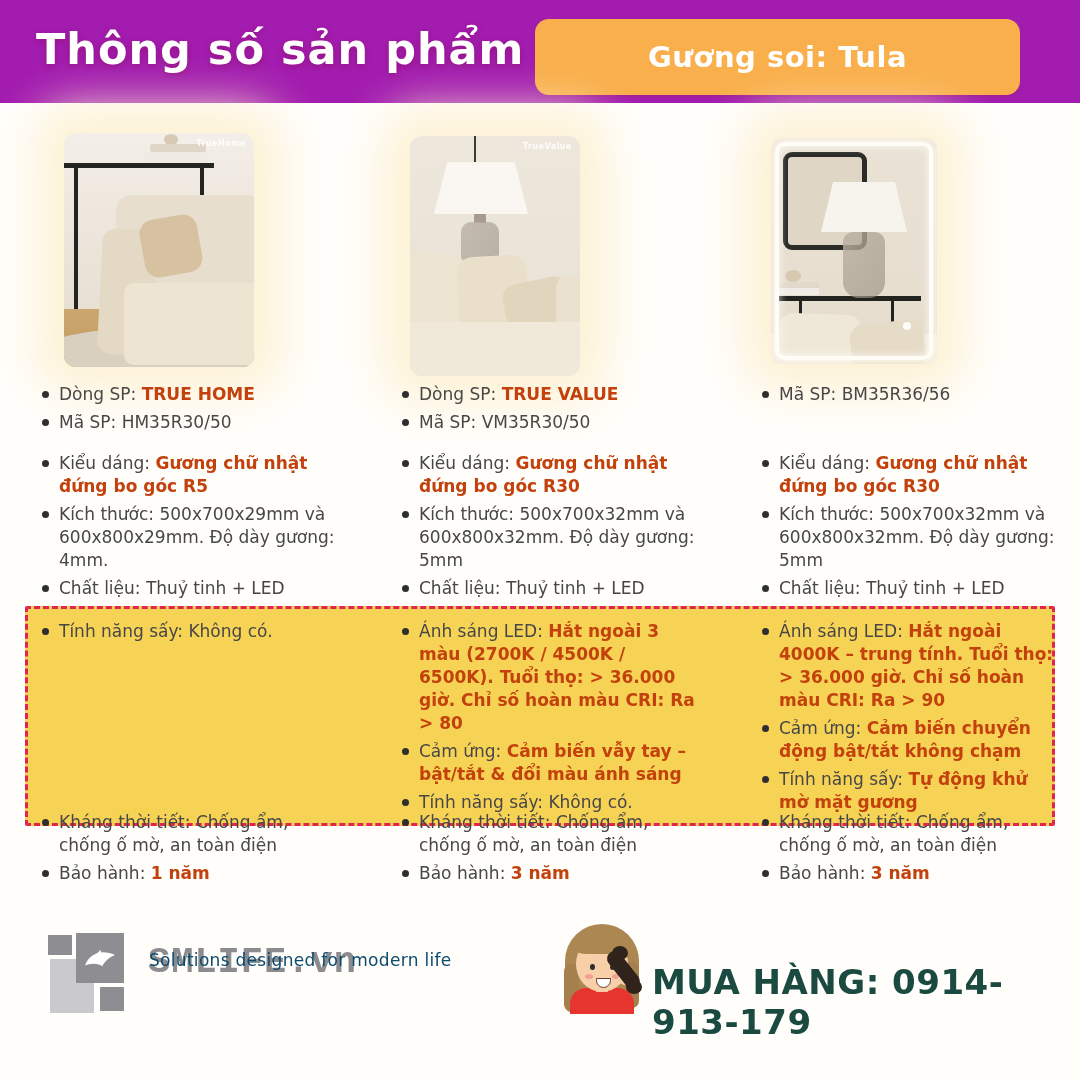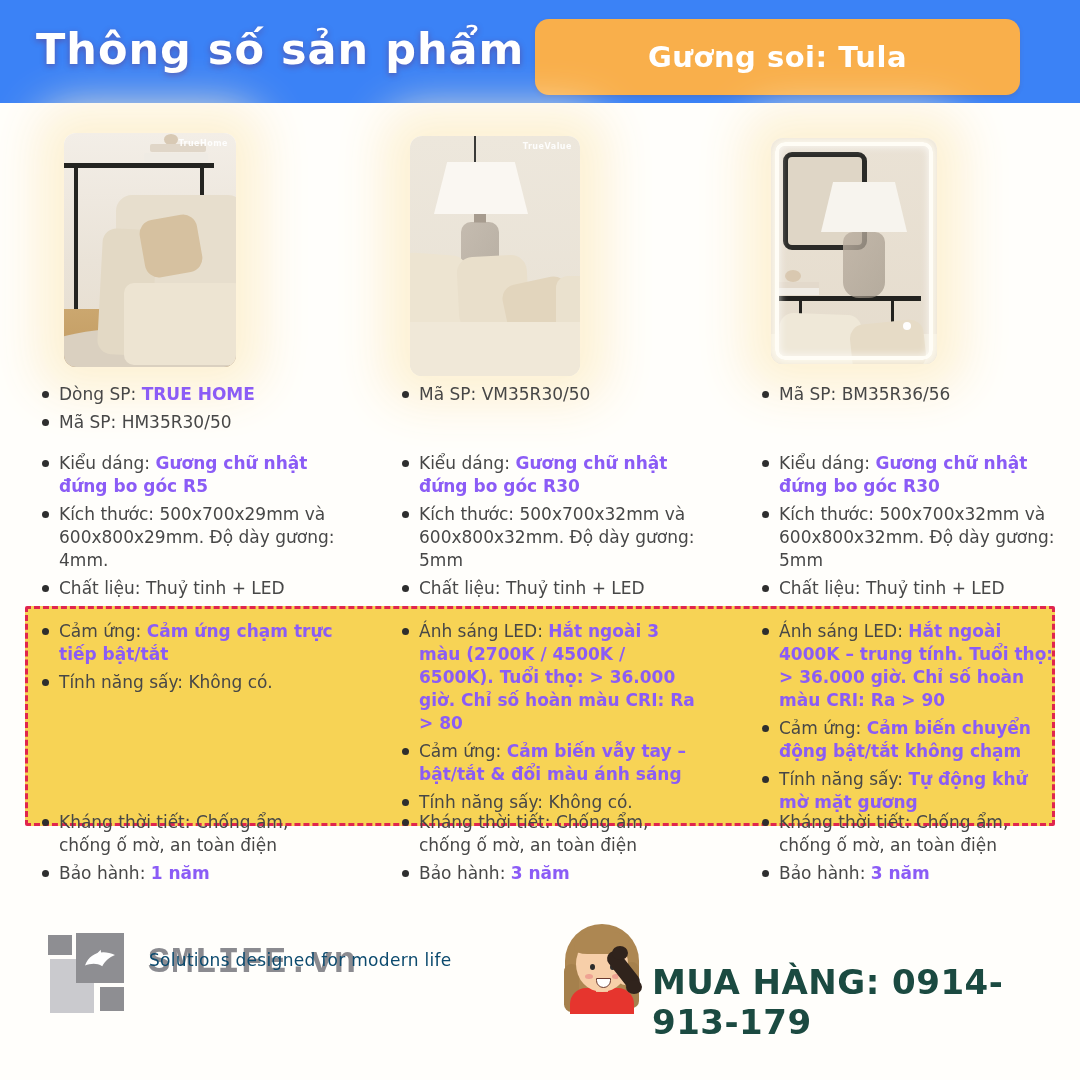--- a/index.html
+++ b/index.html
@@ -1,32 +1,32 @@
 <!DOCTYPE html>
 <html><head>
 <meta charset="utf-8">
 <style>
   html,body{margin:0;padding:0;background:#ffffff;}
   .canvas{position:relative;width:1080px;height:1080px;background:#FFFEFB;overflow:hidden;
           font-family:"DejaVu Sans",sans-serif;}
   
-  .topbar{position:absolute;left:0;top:0;width:1080px;height:103px;background:#3b82f6;}
+  .topbar{position:absolute;left:0;top:0;width:1080px;height:103px;background:#a21caf;}
   .page-title{position:absolute;left:36px;top:24px;font-size:43px;font-weight:700;color:#ffffff;
               letter-spacing:1px;text-shadow:0 2px 6px rgba(130,0,45,.35);}
   .badge{position:absolute;left:535px;top:19px;width:485px;height:76px;background:#F9AF4B;
          border-radius:14px;display:flex;align-items:center;justify-content:center;
          box-shadow:0 2px 4px rgba(150,60,0,.15);}
   .badge span{color:#ffffff;font-size:29px;font-weight:700;letter-spacing:.5px;}
   
   .scene{position:absolute;border-radius:12px;overflow:hidden;
          box-shadow:0 0 46px 26px rgba(253,240,210,.95);}
   .scene *{position:absolute;}
   .watermark{top:6px;right:8px;color:rgba(255,255,255,.9);font-size:8px;font-weight:700;letter-spacing:.5px;}
   
-  .s1{left:64px;top:133px;width:172px;height:234px;background:linear-gradient(180deg,#F3EEE7,#EAE3D8 55%,#E6DDCE);}
+  .s1{left:64px;top:133px;width:190px;height:234px;background:linear-gradient(180deg,#F3EEE7,#EAE3D8 55%,#E6DDCE);}
   .s1 .floor{left:0;right:0;bottom:0;height:58px;background:linear-gradient(#CBA76F,#C19A60);}
   .s1 .rug{left:-30px;right:-30px;bottom:-16px;height:56px;background:#DAD0C0;border-radius:50% 50% 0 0;}
   .s1 .ttop{top:30px;left:0;width:150px;height:5px;background:#242421;}
   .s1 .legl{top:30px;left:10px;width:4px;height:152px;background:#242421;}
   .s1 .legr{top:30px;left:136px;width:4px;height:120px;background:#242421;}
   .s1 .book1{top:20px;left:80px;width:64px;height:9px;background:#EFEBE4;border-radius:2px;}
   .s1 .book2{top:11px;left:86px;width:56px;height:8px;background:#E0D6C8;border-radius:2px;}
   .s1 .decor{top:1px;left:100px;width:14px;height:11px;background:#D8C9B4;border-radius:50%;}
   .s1 .back{top:62px;left:52px;right:-8px;height:96px;background:#E7DECD;border-radius:16px;}
   .s1 .arm{top:96px;left:36px;width:54px;height:126px;background:#E3D9C5;border-radius:14px;transform:rotate(3deg);}
@@ -70,21 +70,21 @@
   .band{position:absolute;left:25px;top:606px;width:1030px;height:220px;background:#F7D355;
         border:3px dashed #E0264E;box-sizing:border-box;border-radius:2px;}
   
   .col{position:absolute;top:0;width:302px;height:1080px;}
   .col-0{left:40px;} .col-1{left:400px;} .col-2{left:760px;}
   .grp{position:absolute;left:0;width:100%;}
   .g1{top:383px;} .g2{top:452px;} .g3{top:620px;} .g4{top:811px;}
   .spec-item{display:flex;margin-bottom:5px;}
   .dot{width:7px;height:7px;border-radius:50%;background:#2E2E2E;flex:none;margin:8px 10px 0 2px;}
   .spec-text{font-size:17px;line-height:23px;color:#474747;}
-  .spec-text .b{font-weight:700;color:#8b5cf6;}
+  .spec-text .b{font-weight:700;color:#c2410c;}
   
   .logo-mark{position:absolute;left:48px;top:933px;width:84px;height:80px;}
   .logo-mark div{position:absolute;}
   .lm-sq1{left:0;top:2px;width:24px;height:20px;background:#8E8E92;}
   .lm-light{left:2px;top:26px;width:44px;height:54px;background:#CACACE;}
   .lm-dolphin{left:28px;top:0;width:48px;height:50px;background:#8E8E92;display:flex;align-items:center;justify-content:center;}
   .lm-sq2{left:52px;top:54px;width:24px;height:24px;background:#8E8E92;}
   .brand-name{position:absolute;left:148px;top:941px;font-size:37px;font-weight:700;color:#8B8B90;letter-spacing:1px;font-family:Liberation Mono, monospace;}
   .brand-tagline{position:absolute;left:149px;top:950px;font-size:17px;color:#0c4a6e;letter-spacing:.3px;}
   .order-phone{position:absolute;left:652px;top:962px;font-size:34px;font-weight:700;color:#1B4A41;letter-spacing:.5px;}
@@ -195,40 +195,40 @@
           <span class="spec-text"><span>Kích thước: 500x700x29mm và 600x800x29mm. Độ dày gương: 4mm.</span></span>
         </div>
         <div class="spec-item">
           <span class="dot"></span>
           <span class="spec-text"><span>Chất liệu: Thuỷ tinh + LED</span></span>
         </div>
       </div>
     <div class="grp g3">
         <div class="spec-item">
           <span class="dot"></span>
-          <span class="spec-text"><span>Cảm ứng: </span><span class="b">Cảm ứng chạm trực tiếp bật/tắt</span></span>
-        </div>
-        <div class="spec-item">
-          <span class="dot"></span>
           <span class="spec-text"><span>Tính năng sấy: Không có.</span></span>
         </div>
       </div>
     <div class="grp g4">
         <div class="spec-item">
           <span class="dot"></span>
           <span class="spec-text"><span>Kháng thời tiết: Chống ẩm, chống ố mờ, an toàn điện</span></span>
         </div>
         <div class="spec-item">
           <span class="dot"></span>
           <span class="spec-text"><span>Bảo hành: </span><span class="b">1 năm</span></span>
         </div>
       </div>
   </div>
   <div class="col col-1">
     <div class="grp g1">
+        <div class="spec-item">
+          <span class="dot"></span>
+          <span class="spec-text"><span>Dòng SP: </span><span class="b">TRUE VALUE</span></span>
+        </div>
         <div class="spec-item">
           <span class="dot"></span>
           <span class="spec-text"><span>Mã SP: VM35R30/50</span></span>
         </div>
       </div>
     <div class="grp g2">
         <div class="spec-item">
           <span class="dot"></span>
           <span class="spec-text"><span>Kiểu dáng: </span><span class="b">Gương chữ nhật đứng bo góc R30</span></span>
         </div>

